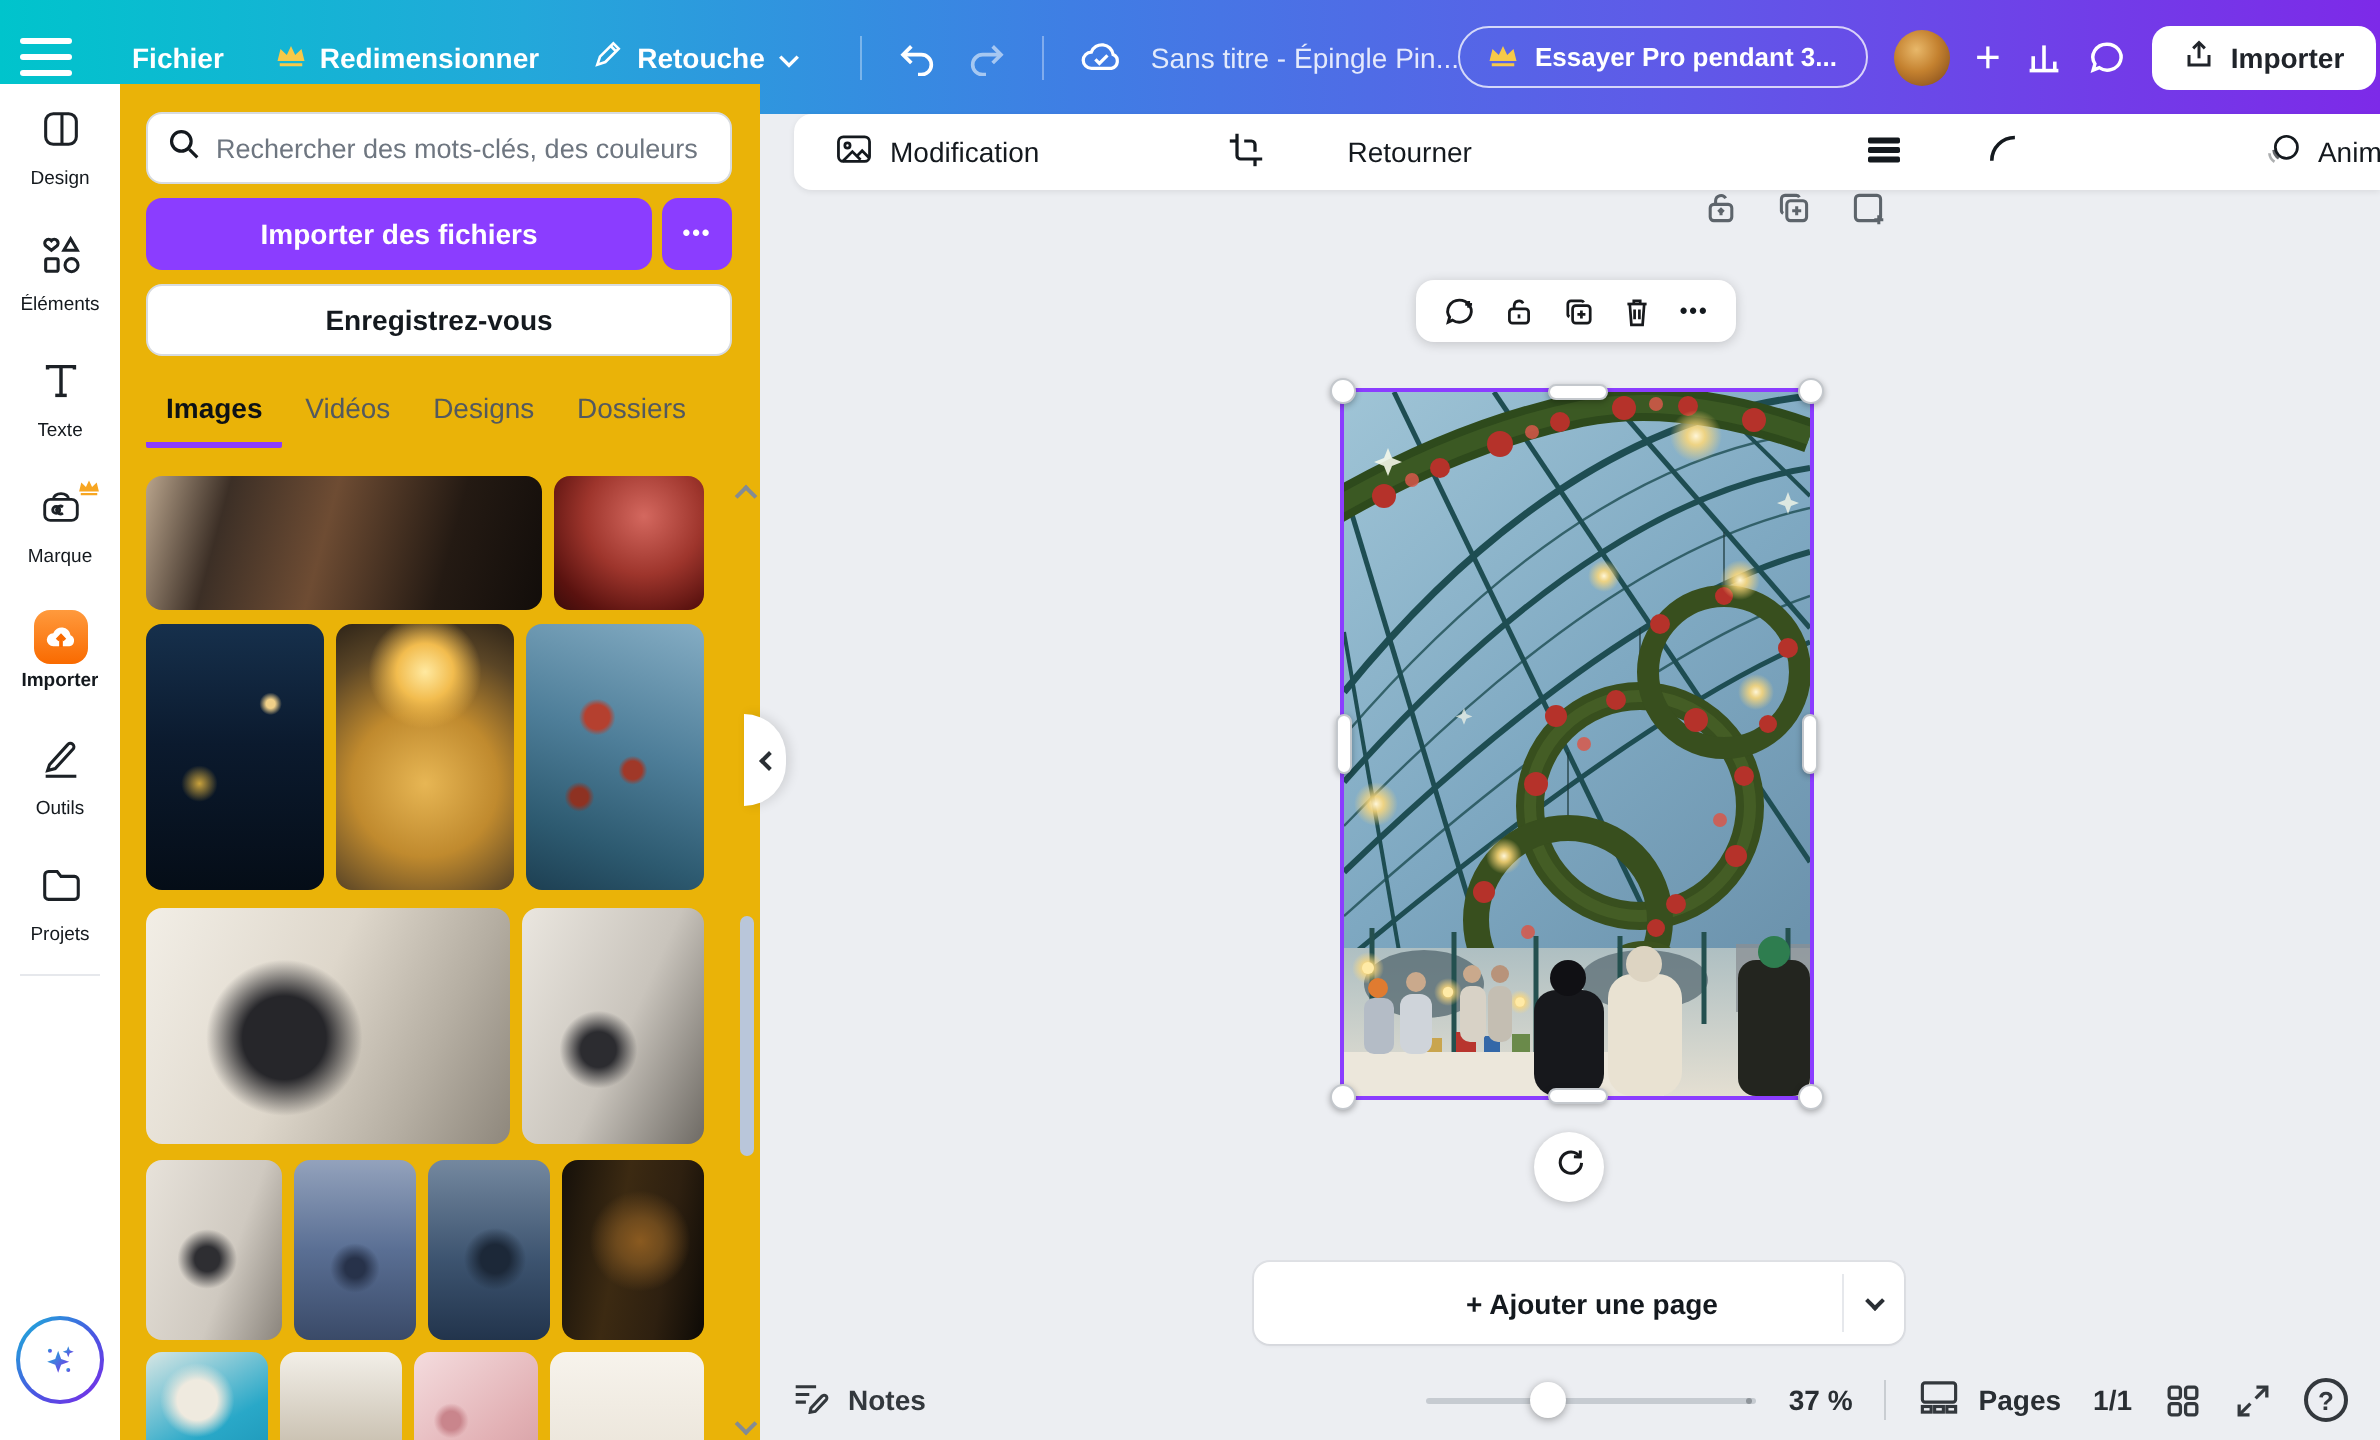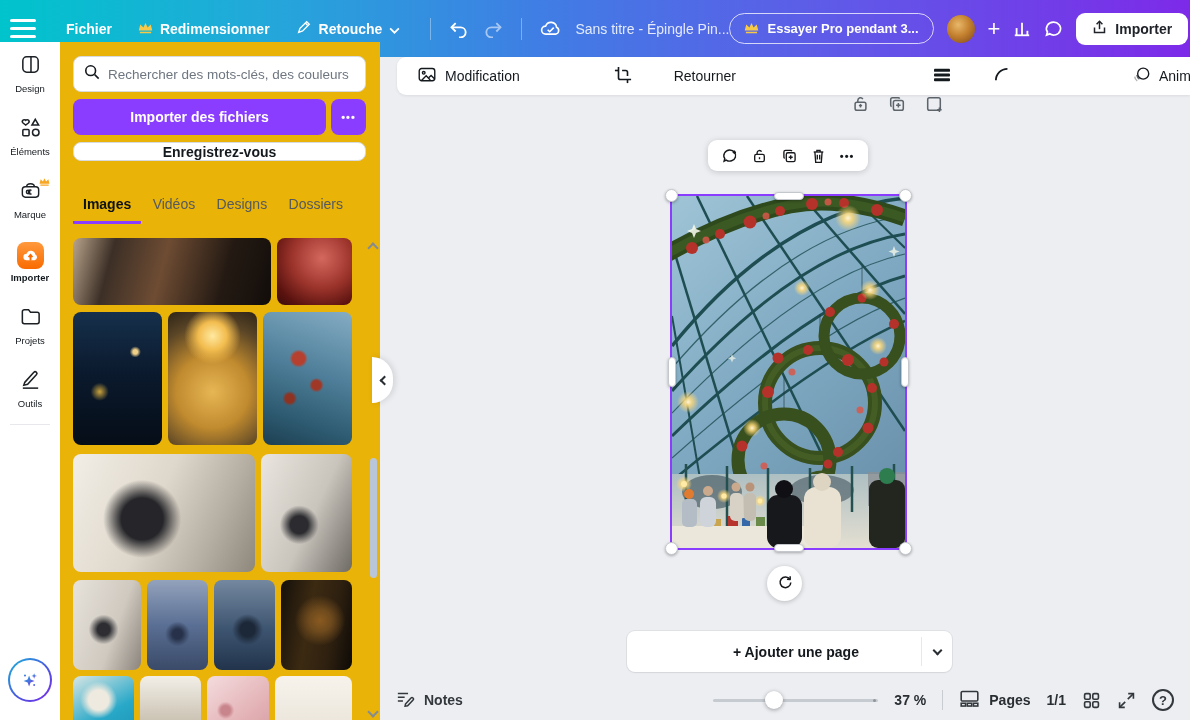--- a/index.html
+++ b/index.html
@@ -44,21 +44,21 @@
   
   .panel { position:absolute; left:60px; top:42px; bottom:0; width:320px; background:#eab308; z-index:4; overflow:hidden; }
   .search-box { position:absolute; left:13px; top:14px; width:293px; height:36px; border:1px solid #d7dbe0; border-radius:8px;
     display:flex; align-items:center; padding:0 10px; gap:8px; background:#fff; }
   .search-box input { border:none; outline:none; flex:1; font-size:13.5px; color:#14191e; font-family:"Liberation Sans",sans-serif; }
   .search-box input::placeholder { color:#6e7680; }
   .btn-import { position:absolute; left:13px; top:57px; width:253px; height:36px; background:#8b3dff; color:#fff;
     border:none; border-radius:8px; font-size:14px; font-weight:bold; cursor:pointer; font-family:"Liberation Sans",sans-serif; }
   .btn-import-more { position:absolute; left:271px; top:57px; width:35px; height:36px; background:#8b3dff; color:#fff;
     border:none; border-radius:8px; font-size:11px; font-weight:bold; cursor:pointer; letter-spacing:1px; }
-  .btn-signup { position:absolute; left:13px; top:100px; width:293px; height:19px; background:#fff; color:#14191e;
+  .btn-signup { position:absolute; left:13px; top:100px; width:293px; height:36px; background:#fff; color:#14191e;
     border:1px solid #d7dbe0; border-radius:8px; font-size:14px; font-weight:bold; cursor:pointer; font-family:"Liberation Sans",sans-serif; }
   .tabs { position:absolute; left:13px; top:150px; width:280px; display:flex; justify-content:space-between; }
   .tab { font-size:14px; color:#53595f; padding:4px 10px 9px; border-bottom:3px solid transparent; cursor:pointer; }
   .tab.active { color:#0d1216; font-weight:bold; border-bottom-color:#8b3dff; border-radius:1px; }
   .thumb { position:absolute; border-radius:8px; cursor:pointer; }
   .t1 { background:linear-gradient(105deg,#b9a48c 0%,#3c2f26 20%,#6e4c33 45%,#241a13 75%,#120d0a 100%); }
   .t2 { background:radial-gradient(circle at 60% 30%,#d4685f 0%,#9e352c 45%,#5a120f 80%,#3a0c0a 100%); }
   .t3 { background:radial-gradient(circle at 70% 30%,#f0d088 0%,#f0d088 2%,transparent 5%),
         radial-gradient(circle at 30% 60%,#c9a23c 0%,transparent 9%),
         linear-gradient(180deg,#16304c 0%,#0b1a2e 45%,#050d17 100%); }
@@ -245,20 +245,28 @@
     <div class="rail-item">
       <span><svg width="23" height="23" viewBox="0 0 24 24" fill="none" stroke="#1c2126" stroke-width="1.6">
             <path d="M7 4.5 a2 2 0 0 1 3 0 a2 2 0 0 1 -0.2 2.8 L7 9.5 L4.2 7.3 A2 2 0 0 1 4 4.5 a2 2 0 0 1 3 0 z"></path>
             <path d="M17 3.5 L20.5 9.5 h-7 z"></path>
             <rect x="4" y="14" width="6.5" height="6.5" rx="1"></rect>
             <circle cx="17.5" cy="17.3" r="3.4"></circle>
           </svg></span>
       <span class="lbl">Éléments</span>
     </div>
     <div class="rail-item">
+      <span><svg width="23" height="23" viewBox="0 0 24 24" fill="none" stroke="#1c2126" stroke-width="1.8">
+            <path d="M5 6 V4.5 h14 V6"></path>
+            <path d="M12 4.5 V19.5"></path>
+            <path d="M9 19.5 h6"></path>
+          </svg></span>
+      <span class="lbl">Texte</span>
+    </div>
+    <div class="rail-item">
       <span class="marque-wrap">
         <svg width="23" height="23" viewBox="0 0 24 24" fill="none" stroke="#1c2126" stroke-width="1.5">
             <rect x="3.5" y="8" width="17" height="11" rx="3"></rect>
             <path d="M8 8 a4 3 0 0 1 8 0"></path>
             <circle cx="9.5" cy="13.5" r="1.8"></circle>
             <path d="M13 12 a2 2 0 1 0 0 3.2"></path>
           </svg>
         <span class="marque-crown"><svg width="11" height="9" viewBox="0 0 20 16" fill="#f7a622">
               <path d="M1 12 L3 4 L7.2 8 L10 2 L12.8 8 L17 4 L19 12 Z M2.5 13.5 h15 v2 h-15 z"></path>
             </svg></span>
@@ -270,30 +278,30 @@
           <svg width="17" height="15" viewBox="0 0 22 18" fill="none" stroke="#fff" stroke-width="2">
             <path d="M6 15 a4.2 4.2 0 0 1 0-8.4 a5.8 5.8 0 0 1 11.2 1.2 a3.8 3.8 0 0 1 -0.8 7.2 z" fill="#fff" stroke="none"></path>
             <path d="M11 15.5 V9" stroke="#f96a00" stroke-width="2.4"></path>
             <path d="M8.5 11 L11 8.3 L13.5 11" stroke="#f96a00" stroke-width="2.4"></path>
           </svg>
         </span>
       <span class="lbl" style="font-weight:bold">Importer</span>
     </div>
     <div class="rail-item">
       <span><svg width="23" height="23" viewBox="0 0 24 24" fill="none" stroke="#1c2126" stroke-width="1.6">
-            <path d="M3.5 7 a2 2 0 0 1 2-2 h4.5 l2 2.5 h7 a2 2 0 0 1 2 2 v8 a2 2 0 0 1 -2 2 h-13.5 a2 2 0 0 1 -2-2 z"></path>
-          </svg></span>
-      <span class="lbl">Projets</span>
+            <path d="M6 15 L15.5 4.5 a1.8 1.8 0 0 1 2.8 2.3 L9 17 L5 18 Z"></path>
+            <path d="M4 21 h16"></path>
+          </svg></span>
+      <span class="lbl">Outils</span>
     </div>
     <div class="rail-item">
       <span><svg width="23" height="23" viewBox="0 0 24 24" fill="none" stroke="#1c2126" stroke-width="1.6">
-            <path d="M6 15 L15.5 4.5 a1.8 1.8 0 0 1 2.8 2.3 L9 17 L5 18 Z"></path>
-            <path d="M4 21 h16"></path>
-          </svg></span>
-      <span class="lbl">Outils</span>
+            <path d="M3.5 7 a2 2 0 0 1 2-2 h4.5 l2 2.5 h7 a2 2 0 0 1 2 2 v8 a2 2 0 0 1 -2 2 h-13.5 a2 2 0 0 1 -2-2 z"></path>
+          </svg></span>
+      <span class="lbl">Projets</span>
     </div>
     <div class="rail-divider"></div>
     <div class="assistant-btn">
       <div class="assistant-inner">
         <svg width="22" height="22" viewBox="0 0 24 24">
             <defs>
               <linearGradient id="spark" x1="0" y1="0" x2="1" y2="1">
                 <stop offset="0" stop-color="#1ab4d8"></stop>
                 <stop offset="1" stop-color="#7d2ae8"></stop>
               </linearGradient>

